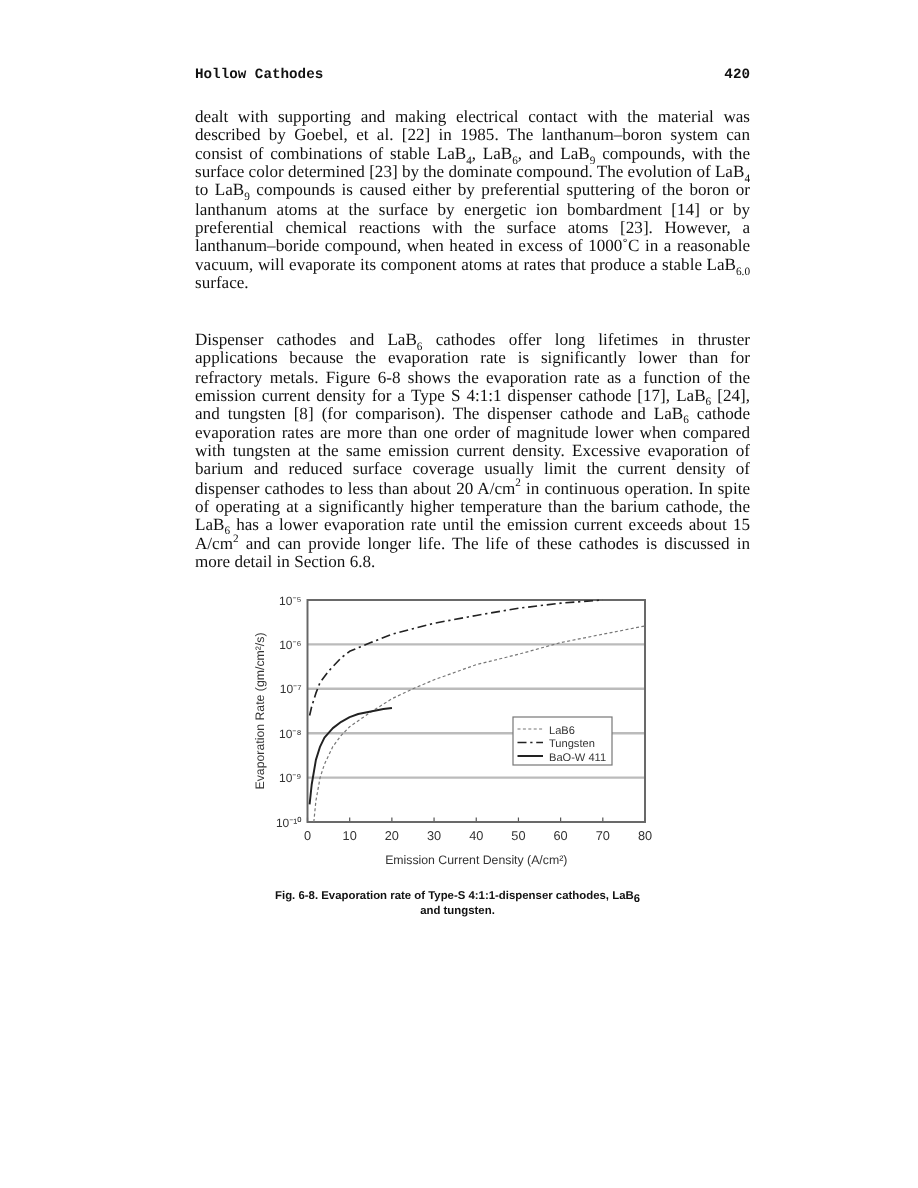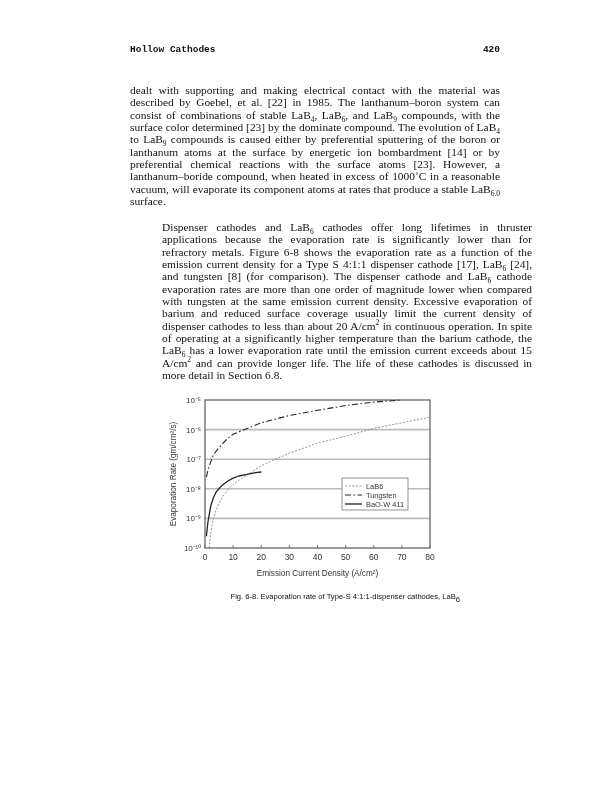--- a/index.html
+++ b/index.html
@@ -1,26 +1,26 @@
 <!DOCTYPE html>
 <html><head>
 <meta charset="utf-8">
 <style>
   html,body{margin:0;padding:0;background:#fff;}
   body{width:612px;height:792px;position:relative;overflow:hidden;color:#111;}
   .header{position:absolute;top:44px;left:130px;width:370px;font-family:Liberation Mono, monospace;font-weight:bold;font-size:9.5px;}
   .header .pn{position:absolute;right:0;top:0;}
   .body-text{position:absolute;left:130px;width:370px;font-family:"Liberation Serif",serif;font-size:11.4px;line-height:12.35px;text-align:justify;}
-  .p1{top:84px;}
-  .p2{top:221px;margin-left:32px;}
+  .p1{top:72px;}
+  .p2{top:221px;}
   .body-text p{margin:0;}
   sub,sup{font-size:7.5px;line-height:0;}
   .figure{position:absolute;left:160px;top:368px;width:290px;height:220px;}
   svg text{font-family:"Liberation Sans",sans-serif;fill:#333;}
-  .caption{position:absolute;top:592px;left:150px;width:310px;text-align:right;font-family:"Liberation Sans",sans-serif;font-weight:normal;font-size:7.6px;line-height:9.5px;}
+  .caption{position:absolute;top:592px;left:150px;width:310px;text-align:center;font-family:"Liberation Sans",sans-serif;font-weight:bold;font-size:7.6px;line-height:9.5px;}
 </style>
 </head>
 <body>
 
 <div class="header">
   <span>Hollow Cathodes</span>
   <span class="pn">420</span>
 </div>
 
 <div class="body-text p1">
@@ -72,13 +72,14 @@
       <text x="206" y="121" font-size="7.4">LaB6</text>
       <line x1="185" x2="202" y1="127" y2="127" stroke="#222" stroke-width="1.1" stroke-dasharray="6,2.5,1.5,2.5"></line>
       <text x="206" y="130" font-size="7.4">Tungsten</text>
       <line x1="185" x2="202" y1="136" y2="136" stroke="#222" stroke-width="1.3" stroke-dasharray=""></line>
       <text x="206" y="139" font-size="7.4">BaO-W 411</text>
     </svg>
 </div>
 
 <div class="caption">
   <div><span>Fig. 6-8. Evaporation rate of Type-S 4:1:1-dispenser cathodes, LaB</span><sub>6</sub></div>
+  <div>and tungsten.</div>
 </div>
 
 </body></html>

